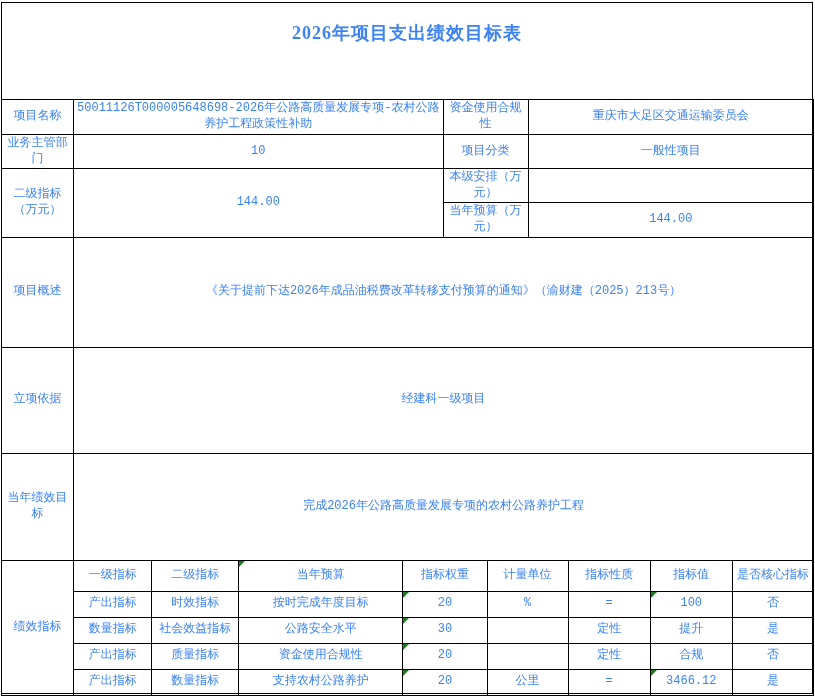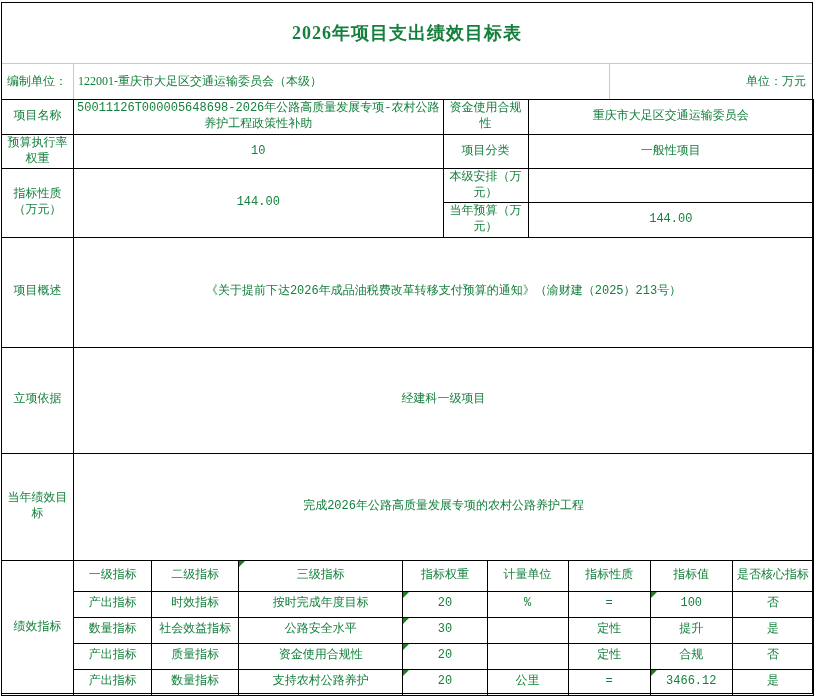--- a/index.html
+++ b/index.html
@@ -1,19 +1,19 @@
 <!DOCTYPE html>
 <html><head>
 <meta charset="utf-8">
 <style>
   html,body{margin:0;padding:0;background:#fff;}
   .sheet{
     position:relative;width:815px;height:697px;background:#ffffff;
     font-family:"Liberation Serif","DejaVu Serif",serif;
-    font-size:12px;color:#15803d;overflow:hidden;
+    font-size:12px;color:#3b82f6;overflow:hidden;
   }
   .frame{position:absolute;left:1px;top:2px;width:810px;height:690px;border:1px solid #000;}
   .title{
     position:absolute;left:2px;top:3px;width:810px;height:60px;
     display:flex;align-items:center;justify-content:center;
     font-size:18px;font-weight:bold;letter-spacing:1px;
   }
   .meta{
     position:absolute;left:2px;top:63px;width:810px;height:36px;
     border-top:1px solid #c9c9c9;display:flex;box-sizing:border-box;
@@ -40,25 +40,20 @@
   }
 </style>
 </head>
 <body>
 
 <div class="sheet">
   <div class="frame"></div>
 
   <div class="title">2026年项目支出绩效目标表</div>
 
-  <div class="meta">
-    <div class="meta-label">编制单位：</div>
-    <div class="meta-value">122001-重庆市大足区交通运输委员会（本级）</div>
-    <div class="meta-unit">单位：万元</div>
-  </div>
 
   <table class="main">
     <colgroup>
       <col style="width:72px">
         <col style="width:78px">
         <col style="width:87px">
         <col style="width:164px">
       <col style="width:40px">
         <col style="width:44px">
         <col style="width:41px">
@@ -70,28 +65,28 @@
 
     <tbody>
         <tr class="r1">
       <td>项目名称</td>
       <td colspan="4" class="left">50011126T000005648698-2026年公路高质量发展专项-农村公路养护工程政策性补助</td>
       <td colspan="2">资金使用合规性</td>
       <td colspan="4">重庆市大足区交通运输委员会</td>
     </tr>
 
     <tr class="r2">
-      <td>预算执行率权重</td>
+      <td>业务主管部门</td>
       <td colspan="4">10</td>
       <td colspan="2">项目分类</td>
       <td colspan="4">一般性项目</td>
     </tr>
 
     <tr class="r3">
-      <td rowspan="2">指标性质（万元）</td>
+      <td rowspan="2">二级指标（万元）</td>
       <td colspan="4" rowspan="2">144.00</td>
       <td colspan="2">本级安排（万元）</td>
       <td colspan="4"></td>
     </tr>
 
     <tr class="r4">
       <td colspan="2">当年预算（万元）</td>
       <td colspan="4">144.00</td>
     </tr>
 
@@ -107,21 +102,21 @@
 
     <tr class="r7">
       <td>当年绩效目标</td>
       <td colspan="10" class="left">完成2026年公路高质量发展专项的农村公路养护工程</td>
     </tr>
 
     <tr class="r8">
       <td rowspan="5">绩效指标</td>
       <td>一级指标</td>
       <td>二级指标</td>
-      <td><span class="tri"></span><span>三级指标</span></td>
+      <td><span class="tri"></span><span>当年预算</span></td>
       <td colspan="2">指标权重</td>
       <td colspan="2">计量单位</td>
       <td>指标性质</td>
       <td>指标值</td>
       <td>是否核心指标</td>
     </tr>
 
     <tr class="rd">
       <td class="left">产出指标</td>
       <td class="left">时效指标</td>

